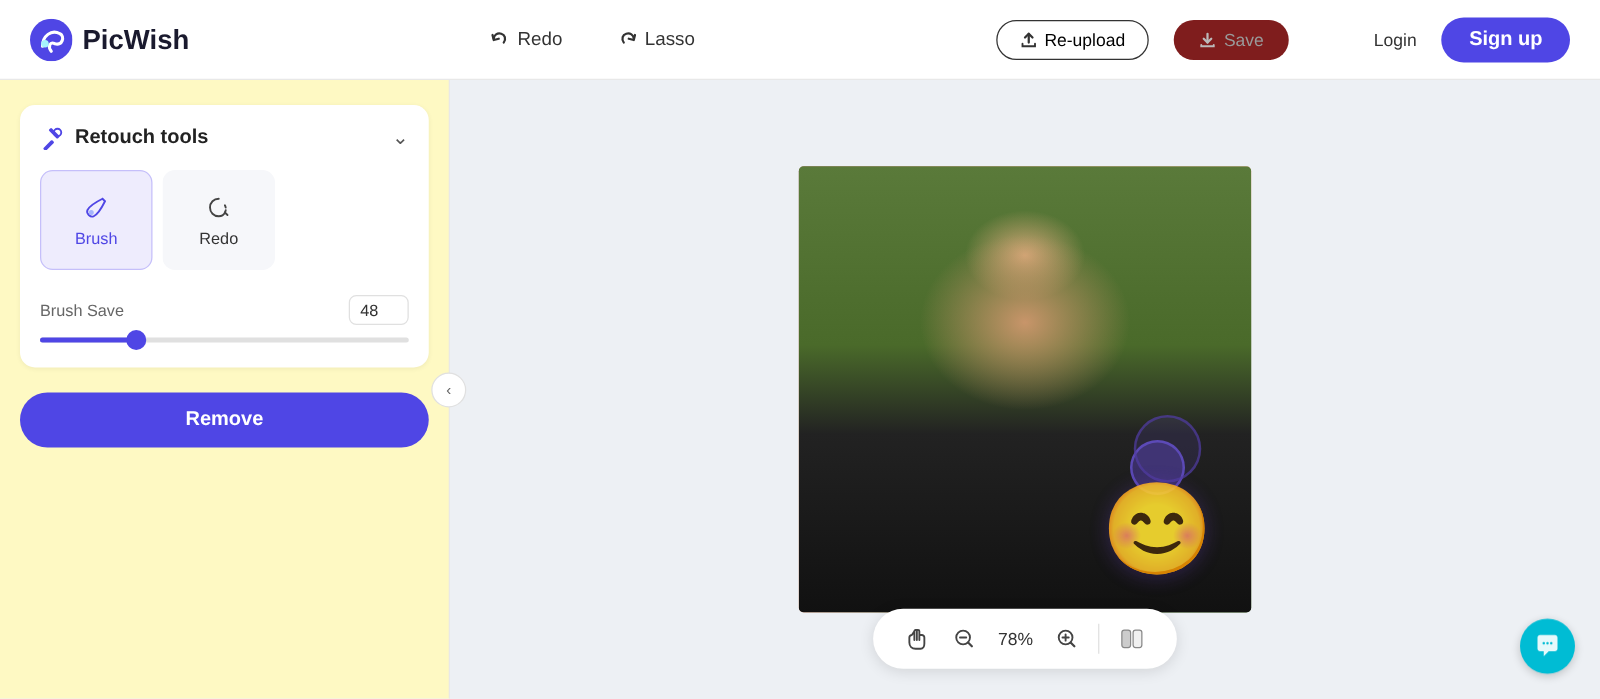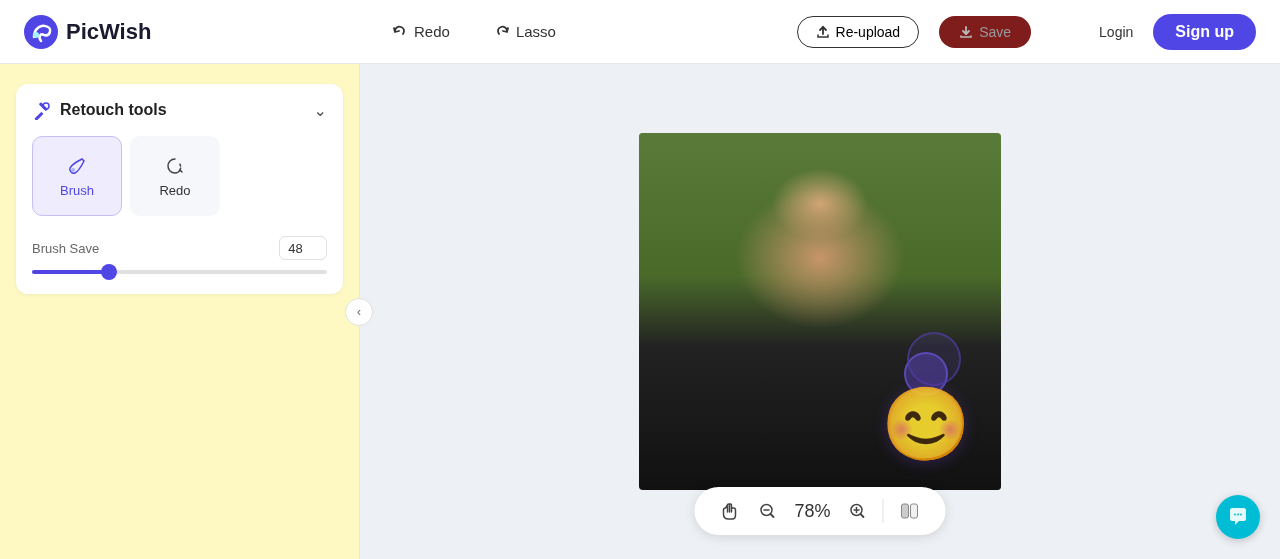--- a/index.html
+++ b/index.html
@@ -153,21 +153,21 @@
     .bottom-toolbar {
       position: absolute; bottom: 24px; left: 50%; transform: translateX(-50%);
       display: flex; align-items: center; gap: 0;
       background: #fff; border-radius: 30px; padding: 8px 16px;
       box-shadow: 0 2px 12px rgba(0,0,0,0.12);
     }
     .toolbar-btn {
       background: none; border: none; cursor: pointer; padding: 6px 10px;
       font-size: 18px; color: #444; border-radius: 8px; display: flex; align-items: center;
     }
-    .zoom-value { font-size: 18px; color: #333; padding: 0 8px; min-width: 40px; text-align: center; }
+    .zoom-value { font-size: 14px; color: #333; padding: 0 8px; min-width: 40px; text-align: center; }
     .toolbar-divider { width: 1px; height: 24px; background: #e0e0e0; margin: 0 6px; }
 
     
     .chat-btn {
       position: fixed; bottom: 20px; right: 20px;
       width: 44px; height: 44px; background: #00bcd4; border-radius: 50%;
       display: flex; align-items: center; justify-content: center;
       cursor: pointer; box-shadow: 0 2px 8px rgba(0,0,0,0.2);
       font-size: 22px; color: #fff;
     }
@@ -264,20 +264,23 @@
       <div class="brush-size-row">
         <span class="brush-size-label">Brush Save</span>
         <input class="brush-size-input" type="number" value="48" style="">
       </div>
       <div class="slider-track">
         <div class="slider-fill"></div>
         <div class="slider-thumb"></div>
       </div>
     </div>
 
+    <button class="remove-btn">
+      <span>Remove</span>
+    </button>
 
     <div class="collapse-arrow">
       <span>‹</span>
     </div>
   </div>
 
   <div class="canvas-area">
 
     <div class="image-container">
 

